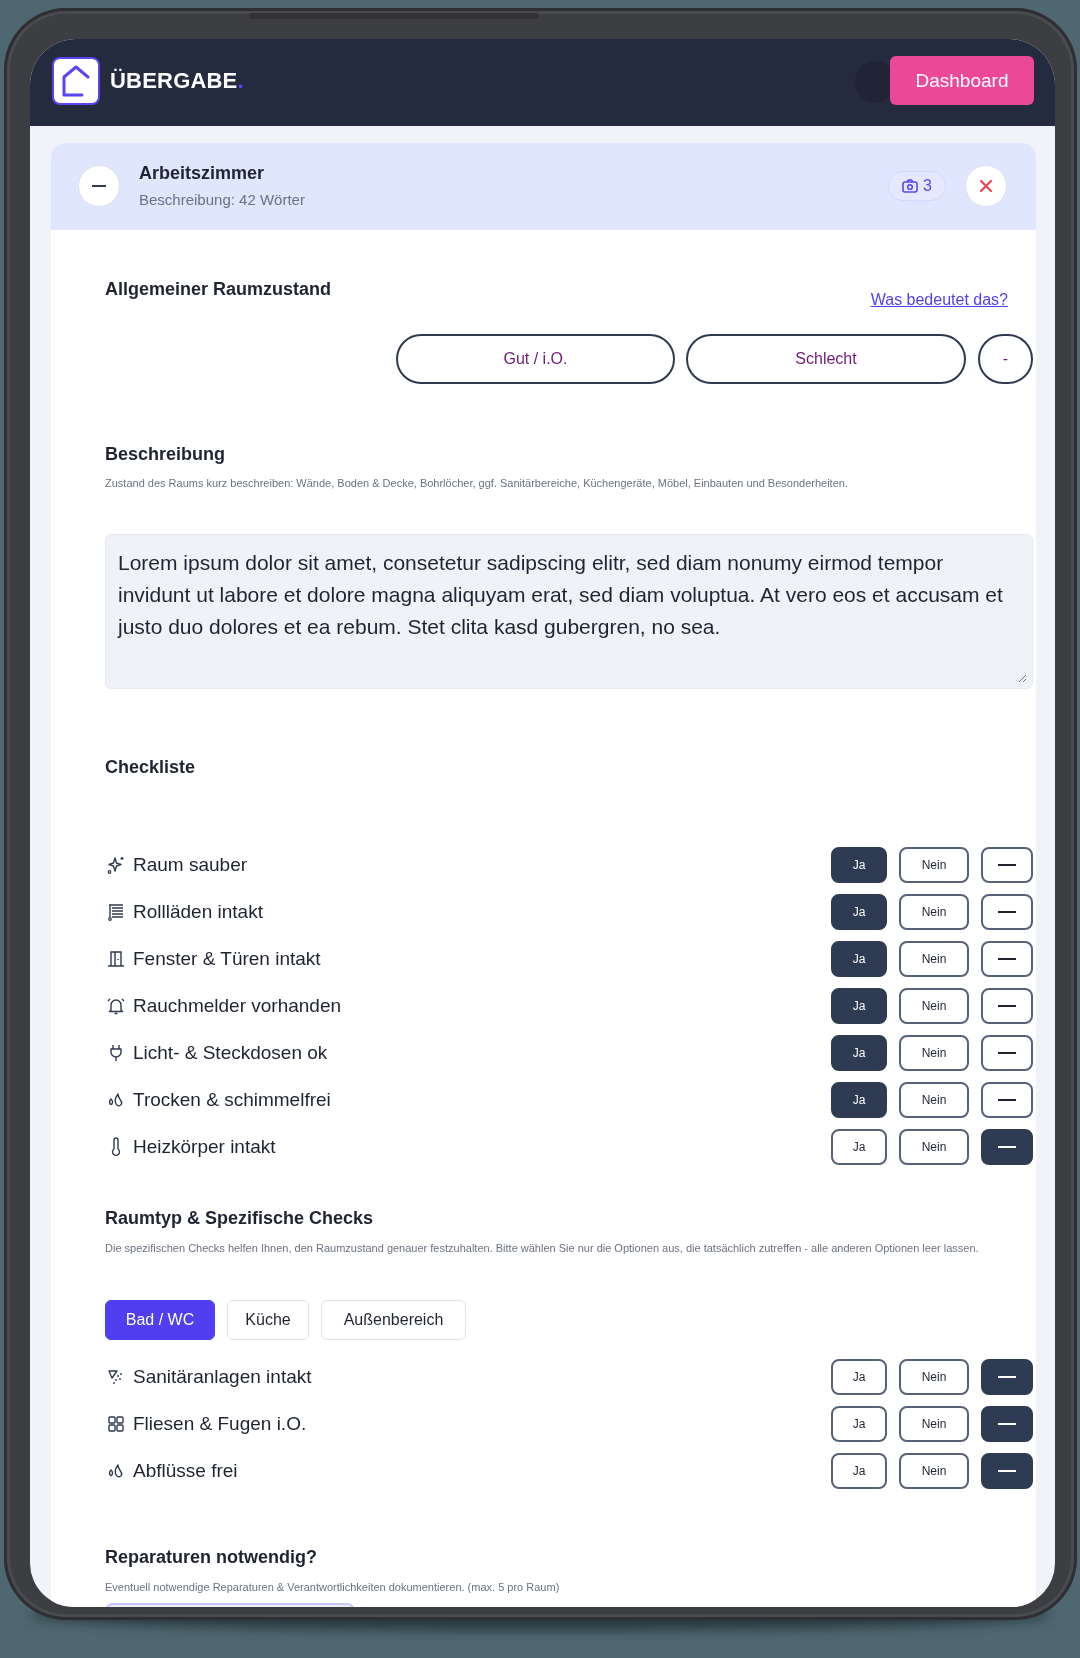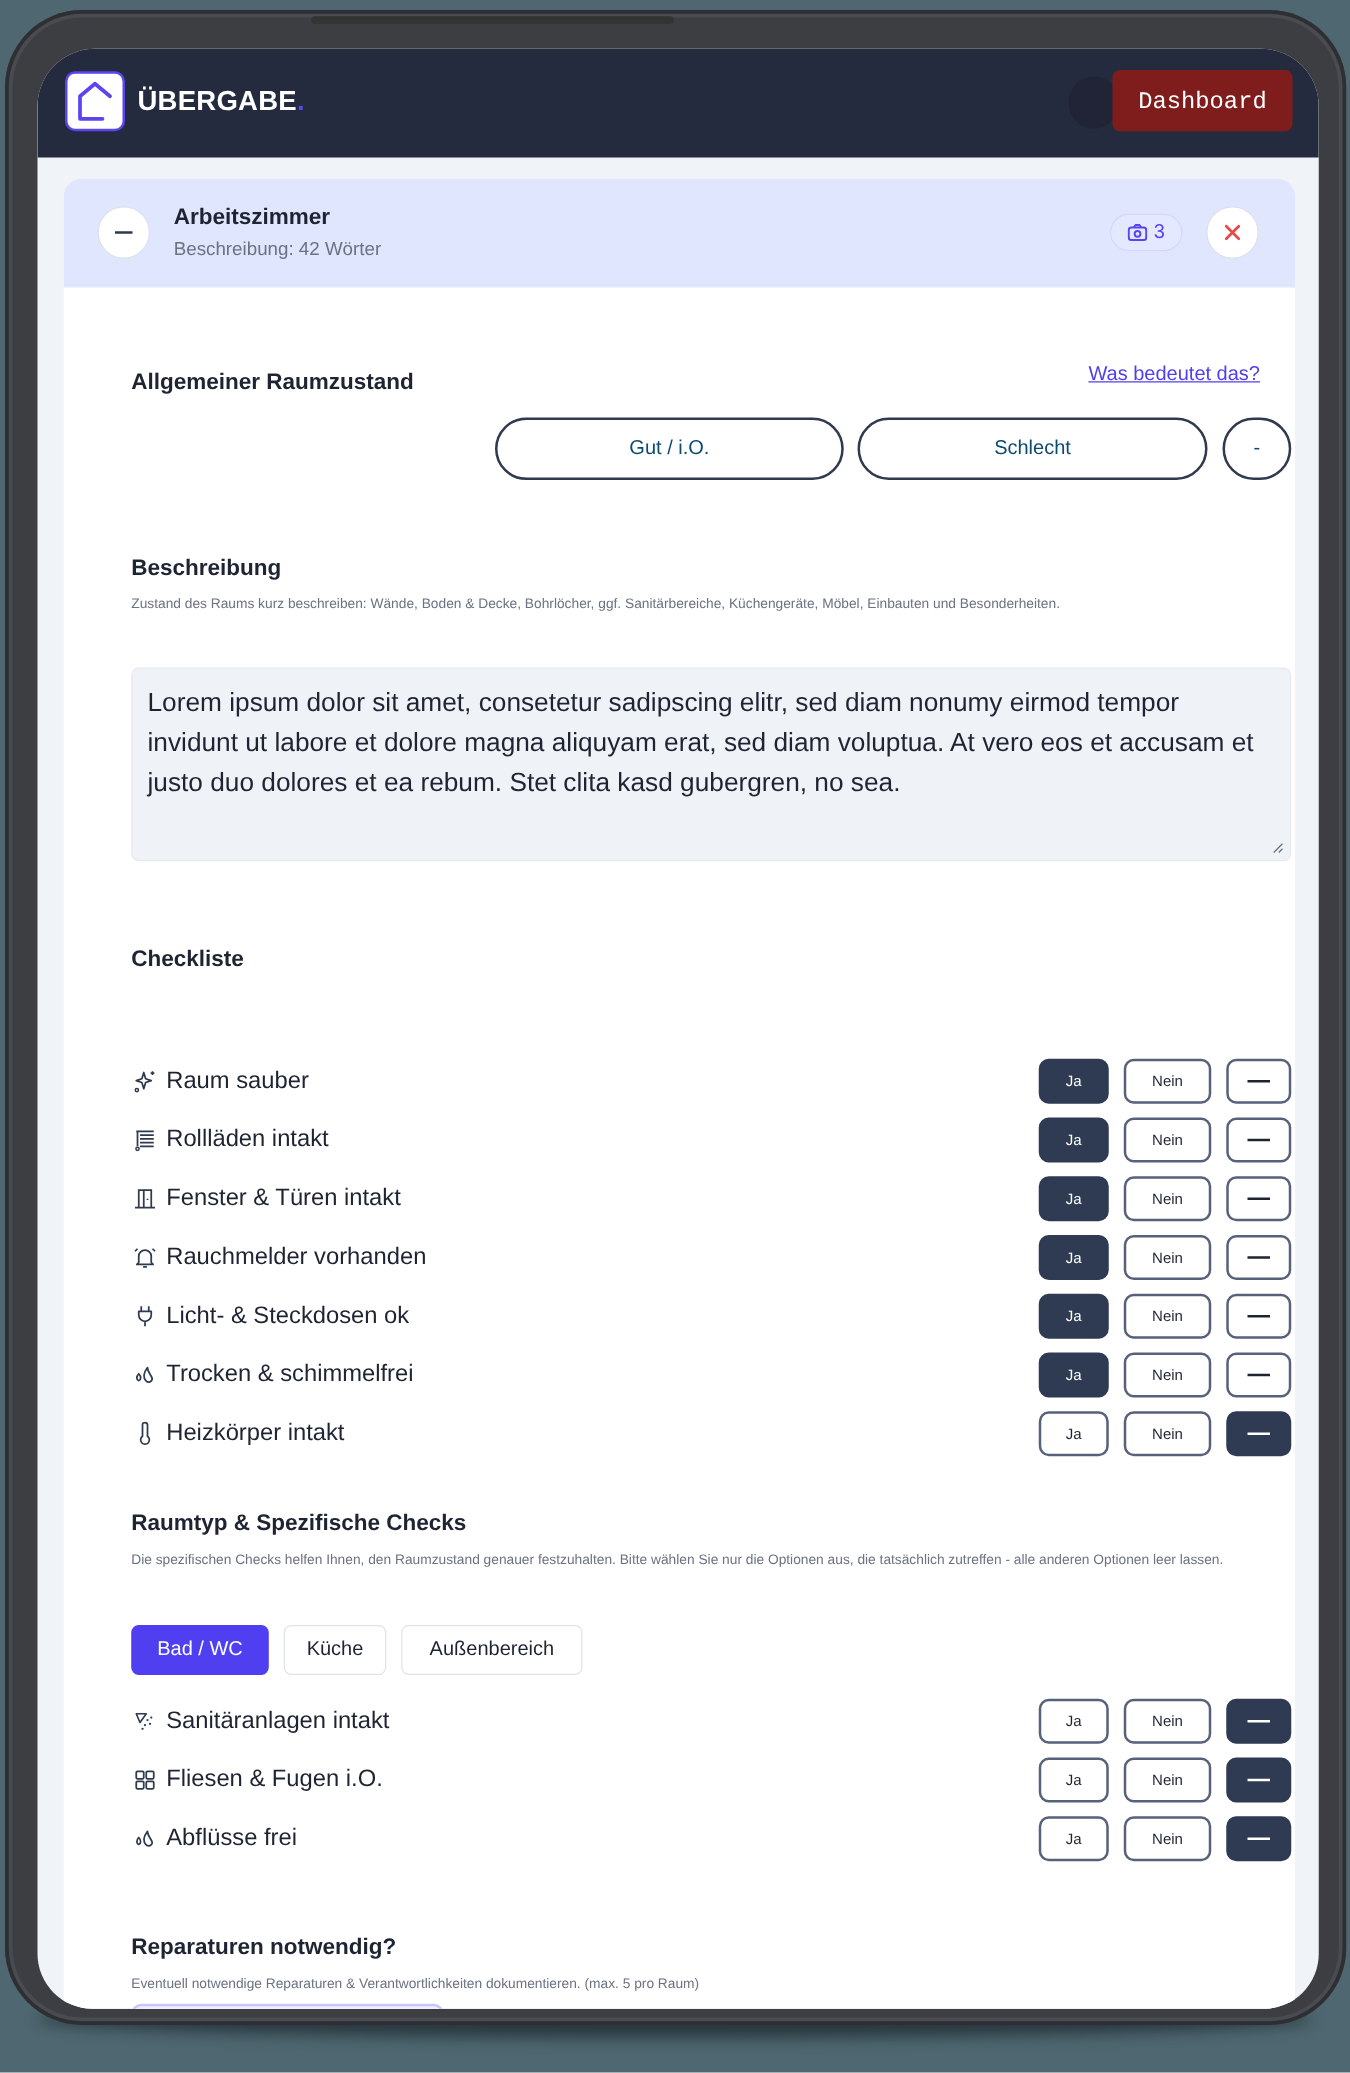--- a/index.html
+++ b/index.html
@@ -6,37 +6,37 @@
   html, body { width: 1080px; height: 1658px; overflow: hidden; }
   body { background: #4e6770; font-family: "Liberation Sans", "DejaVu Sans", sans-serif; position: relative; }
   .shadow { position: absolute; left: 30px; top: 1600px; width: 1020px; height: 30px; background: rgba(10,14,20,0.55); filter: blur(6px); border-radius: 50%; }
   .device { position: absolute; left: 4px; top: 8px; width: 1073px; height: 1612px; background: #3d3e42; border-radius: 62px; box-shadow: inset 0 0 0 3px #2e2f33, inset 0 0 0 6px #4a4b50; }
   .notch-top { position: absolute; left: 245px; top: 5px; width: 290px; height: 6px; background: #333; border-radius: 3px; }
   .screen { position: absolute; left: 26px; top: 31px; width: 1025px; height: 1568px; background: #f0f3f8; border-radius: 46px 46px 44px 44px; overflow: hidden; }
   .header { position: absolute; left: 0; top: 0; width: 100%; height: 87px; background: #252b3e; }
   .logo-box { position: absolute; left: 22px; top: 18px; width: 48px; height: 48px; background: #fff; border-radius: 8px; border: 2px solid #5b45f0; display: flex; align-items: center; justify-content: center; }
   .brand { position: absolute; left: 80px; top: 29px; color: #fff; font-weight: 700; font-size: 22px; letter-spacing: 0.2px; }
   .brand .dot { color: #5b45f0; }
-  .dashboard-btn { position: absolute; right: 21px; top: 17px; width: 144px; height: 49px; background: #7f1d1d; color: #fff; border-radius: 6px; font-size: 19px; display: flex; align-items: center; justify-content: center; border: none; font-family: Liberation Mono, monospace; }
+  .dashboard-btn { position: absolute; right: 21px; top: 17px; width: 144px; height: 49px; background: #ec4899; color: #fff; border-radius: 6px; font-size: 19px; display: flex; align-items: center; justify-content: center; border: none; font-family: Liberation Sans, sans-serif; }
   .blur-blob { position: absolute; right: 160px; top: 22px; width: 40px; height: 42px; background: #1e2233; border-radius: 20px; opacity: 0.7; }
 
   .card { position: absolute; left: 21px; top: 104px; width: 985px; height: 1500px; background: #fff; border-radius: 14px 14px 0 0; }
   .room-head { position: absolute; left: 0; top: 0; width: 100%; height: 87px; background: #e1e6ff; border-radius: 14px 14px 0 0; }
   .circle-btn { position: absolute; width: 42px; height: 42px; border-radius: 50%; background: #fff; border: 1px solid #dde1ea; display: flex; align-items: center; justify-content: center; }
   .collapse-btn { left: 27px; top: 22px; }
   .close-btn { right: 29px; top: 22px; }
   .room-title { position: absolute; left: 88px; top: 20px; font-size: 18px; font-weight: 700; color: #1f2433; }
   .room-sub { position: absolute; left: 88px; top: 48px; font-size: 15px; color: #6b7280; }
   .photo-badge { position: absolute; right: 90px; top: 28px; height: 30px; width: 58px; border-radius: 15px; border: 1px solid #d4d8ff; background: #e5e9ff; display: flex; align-items: center; justify-content: center; gap: 5px; color: #5b45f0; font-size: 16px; }
 
   .section-title { position: absolute; left: 54px; font-size: 18px; font-weight: 700; color: #1f2433; }
   .help { position: absolute; left: 54px; width: 900px; font-size: 11px; line-height: 22px; color: #6b7280; }
   .link { position: absolute; right: 28px; top: 148px; font-size: 16px; color: #4f3ff0; text-decoration: underline; }
 
-  .pill { position: absolute; top: 191px; height: 50px; border-radius: 25px; border: 2px solid #2f3a4f; background: #fff; color: #0c4a6e; font-size: 16px; display: flex; align-items: center; justify-content: center; font-family: inherit; }
+  .pill { position: absolute; top: 191px; height: 50px; border-radius: 25px; border: 2px solid #2f3a4f; background: #fff; color: #701a75; font-size: 16px; display: flex; align-items: center; justify-content: center; font-family: inherit; }
   .pill.active { background: #2e3b52; color: #fff; border-color: #2e3b52; }
 
   .textarea { position: absolute; left: 54px; top: 391px; width: 928px; height: 155px; background: #eff2f7; border-radius: 6px; border: 1px solid #e6e9ef; padding: 12px 12px; font-size: 21px; line-height: 32px; color: #1f2433; font-family: inherit; resize: none; }
   .resize-grip { position: absolute; left: 966px; top: 530px; width: 10px; height: 10px; }
 
   .row { position: absolute; left: 54px; width: 928px; height: 36px; display: flex; align-items: center; }
   .row .ico { width: 22px; height: 22px; display: flex; align-items: center; justify-content: center; margin-right: 6px; }
   .row .lbl { font-size: 19px; color: #1f2433; }
   .opts { position: absolute; right: 0; top: 0; display: flex; gap: 12px; }
   .opt { height: 36px; border: 2px solid #56617a; border-radius: 8px; background: #fff; color: #1f2433; font-size: 12px; display: flex; align-items: center; justify-content: center; font-family: inherit; }
@@ -83,21 +83,21 @@
           </svg>
           <span>3</span>
         </div>
         <div class="circle-btn close-btn">
           <svg width="14" height="14" viewBox="0 0 14 14">
             <path d="M2 2 L12 12 M12 2 L2 12" stroke="#e5484d" stroke-width="2.2" stroke-linecap="round"></path>
           </svg>
         </div>
       </div>
 
-      <div class="section-title" style="top:152px;">Allgemeiner Raumzustand</div>
+      <div class="section-title" style="top:136px;">Allgemeiner Raumzustand</div>
       <a class="link">Was bedeutet das?</a>
       <button class="pill" style="left:345px;width:279px;">Gut / i.O.</button>
       <button class="pill" style="left:635px;width:280px;">Schlecht</button>
       <button class="pill" style="left:927px;width:55px;">-</button>
 
       <div class="section-title" style="top:301px;">Beschreibung</div>
       <div class="help" style="top:329px;">Zustand des Raums kurz beschreiben: Wände, Boden &amp; Decke, Bohrlöcher, ggf. Sanitärbereiche, Küchengeräte, Möbel, Einbauten und Besonderheiten.</div>
       <textarea class="textarea" style="">Lorem ipsum dolor sit amet, consetetur sadipscing elitr, sed diam nonumy eirmod tempor invidunt ut labore et dolore magna aliquyam erat, sed diam voluptua. At vero eos et accusam et justo duo dolores et ea rebum. Stet clita kasd gubergren, no sea.</textarea>
       <svg class="resize-grip" viewBox="0 0 10 10">
         <path d="M9 2 L2 9 M9 6 L6 9" stroke="#6b7280" stroke-width="1"></path>

